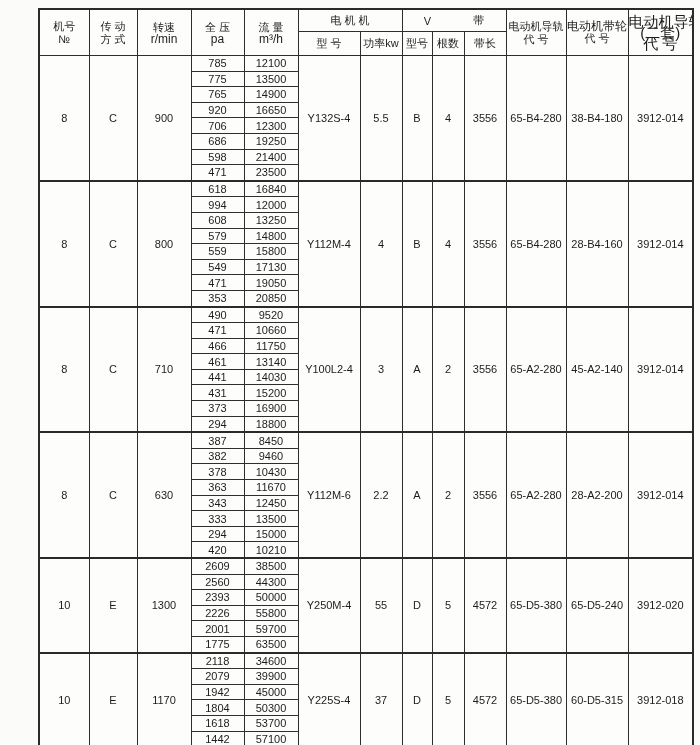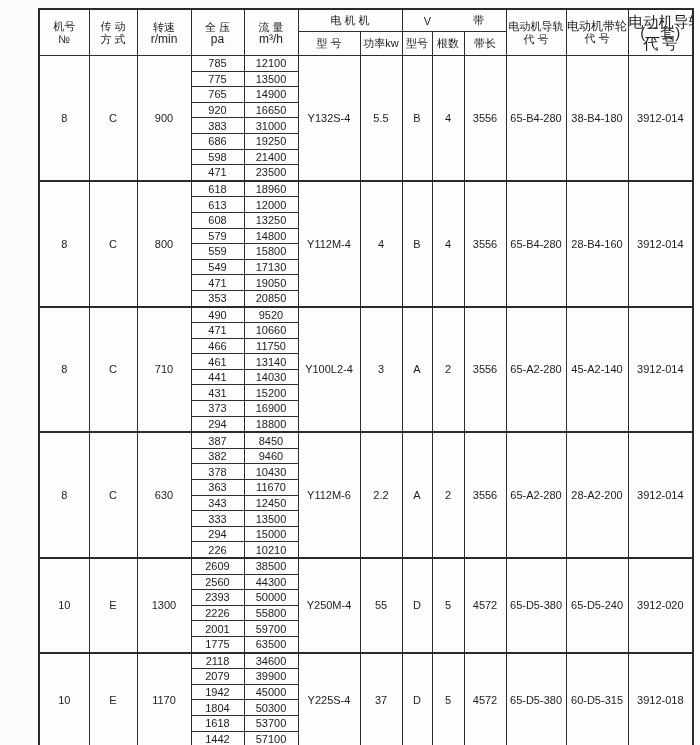--- a/index.html
+++ b/index.html
@@ -131,53 +131,53 @@
       </tr>
     <tr>
         <td>765</td>
         <td>14900</td>
       </tr>
     <tr>
         <td>920</td>
         <td>16650</td>
       </tr>
     <tr>
-        <td>383</td>
-        <td>31000</td>
+        <td>706</td>
+        <td>12300</td>
       </tr>
     <tr>
         <td>686</td>
         <td>19250</td>
       </tr>
     <tr>
         <td>598</td>
         <td>21400</td>
       </tr>
     <tr>
         <td>471</td>
         <td>23500</td>
       </tr>
 
     <tr class="bs">
       <td rowspan="8">8</td>
       <td rowspan="8">C</td>
       <td rowspan="8">800</td>
       <td>618</td>
-      <td>18960</td>
+      <td>16840</td>
       <td rowspan="8">Y112M-4</td>
       <td rowspan="8">4</td>
       <td rowspan="8">B</td>
       <td rowspan="8">4</td>
       <td rowspan="8">3556</td>
       <td rowspan="8">65-B4-280</td>
       <td rowspan="8">28-B4-160</td>
       <td rowspan="8">3912-014</td>
     </tr>
     <tr>
-        <td>613</td>
+        <td>994</td>
         <td>12000</td>
       </tr>
     <tr>
         <td>608</td>
         <td>13250</td>
       </tr>
     <tr>
         <td>579</td>
         <td>14800</td>
       </tr>
@@ -275,21 +275,21 @@
       </tr>
     <tr>
         <td>333</td>
         <td>13500</td>
       </tr>
     <tr>
         <td>294</td>
         <td>15000</td>
       </tr>
     <tr>
-        <td>226</td>
+        <td>420</td>
         <td>10210</td>
       </tr>
 
     <tr class="bs">
       <td rowspan="6">10</td>
       <td rowspan="6">E</td>
       <td rowspan="6">1300</td>
       <td>2609</td>
       <td>38500</td>
       <td rowspan="6">Y250M-4</td>

